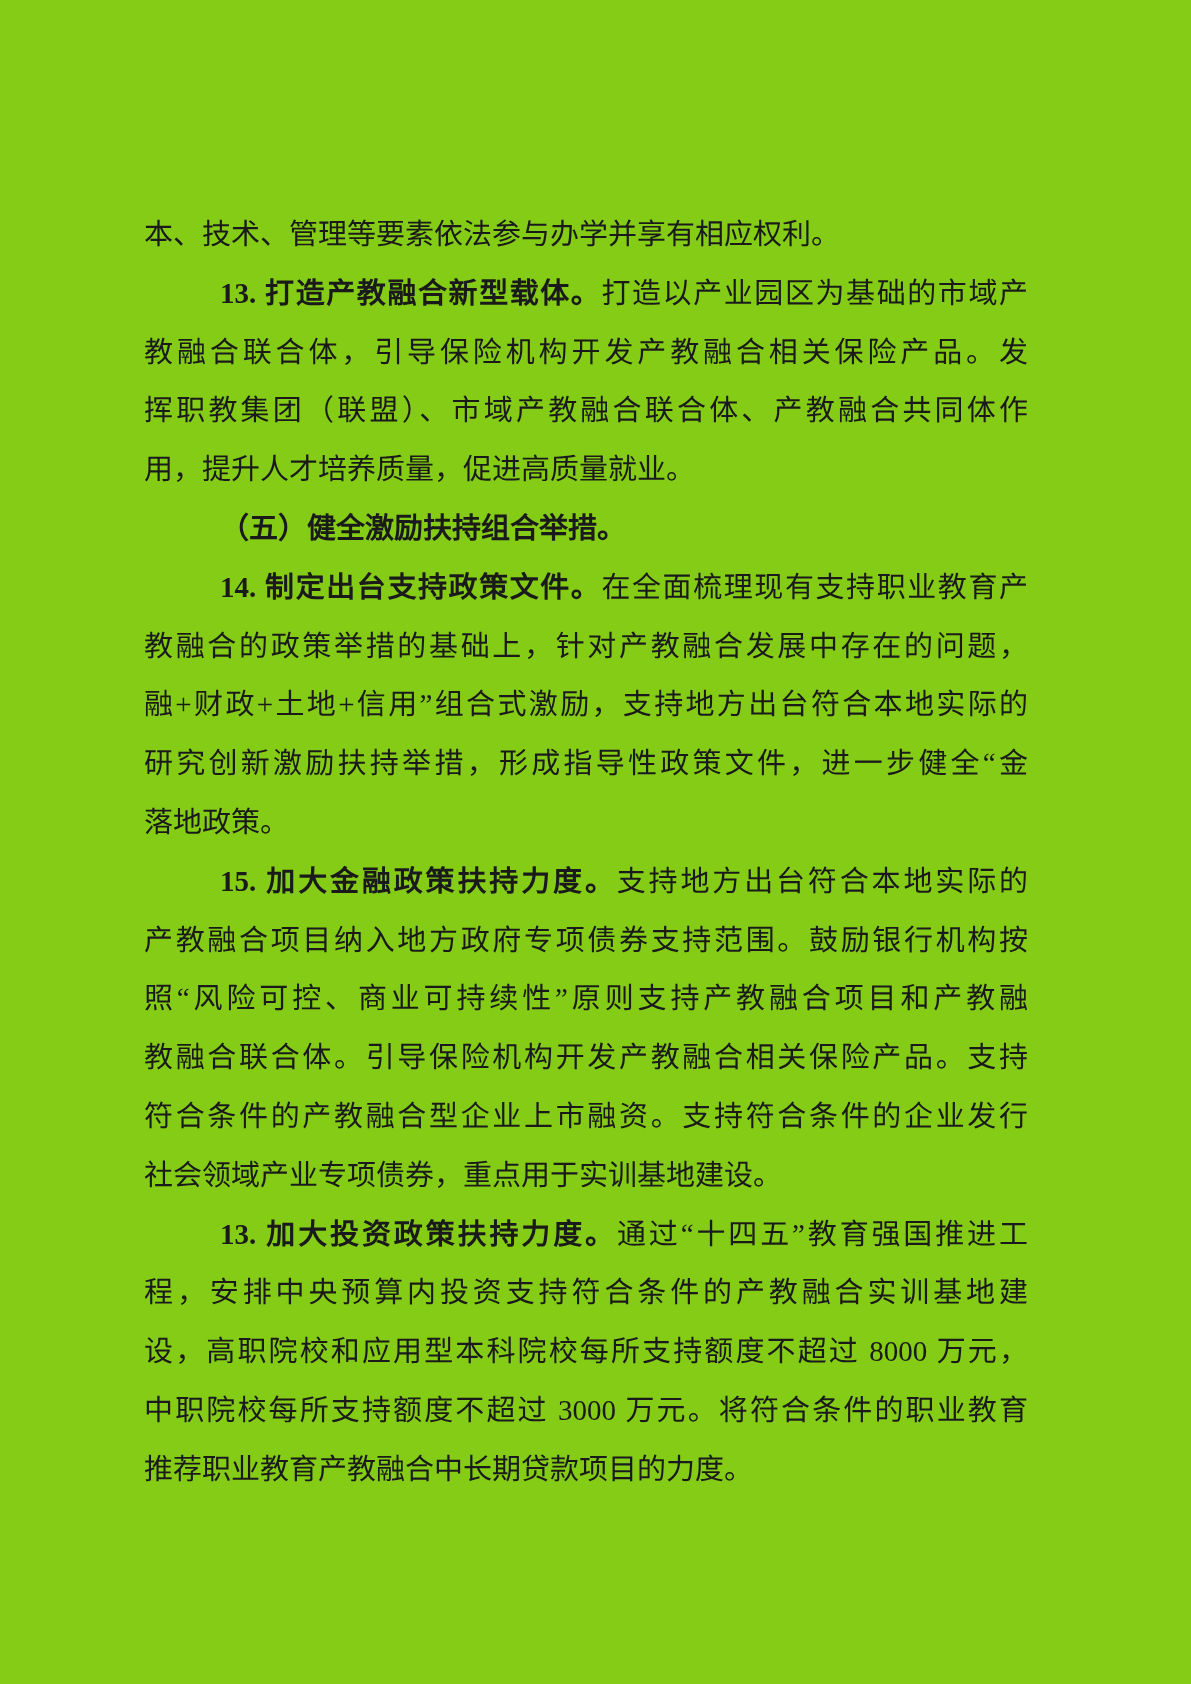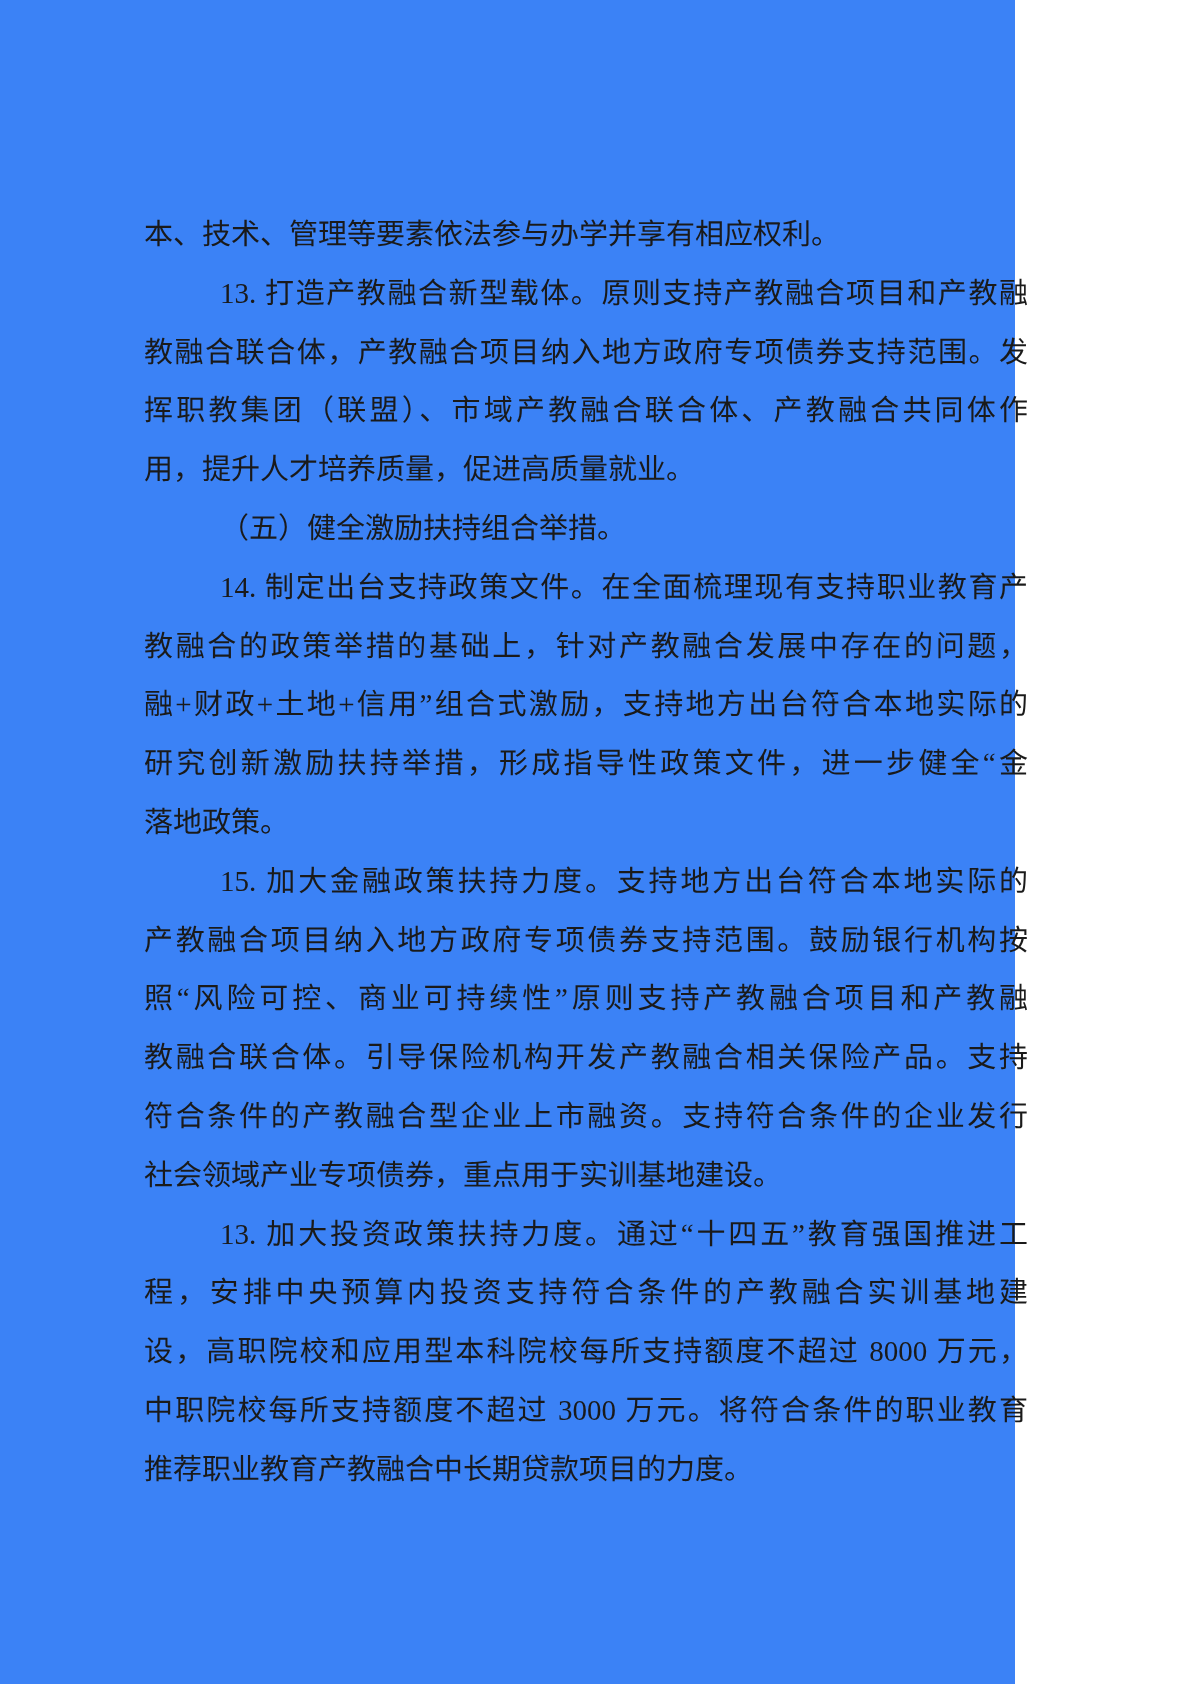--- a/index.html
+++ b/index.html
@@ -9,23 +9,23 @@
   body {
     width: 1191px;
     height: 1684px;
     position: relative;
     background: #ffffff;
     overflow: hidden;
   }
   .page {
     position: absolute;
     left: 0; top: 0;
-    width: 1015px;
+    width: 1191px;
     height: 1684px;
-    background: #3b82f6;
+    background: #84cc16;
   }
   .text-block {
     position: absolute;
     left: 144px;
     top: 205px;
     width: 884px;
     font-family: "Liberation Serif", "DejaVu Serif", serif;
     font-size: 29px;
     color: #1a1a1a;
   }
@@ -43,31 +43,31 @@
   }
   .line.indent .run:first-child::before {
     content: "";
     display: inline-block;
     width: 76px;
   }
   .run {
     font-weight: 400;
   }
   .run.b {
-    font-weight: 400;
+    font-weight: 700;
   }
 </style>
 </head>
 <body style="background: rgb(255, 255, 255);">
 
 <div class="page">
   <div class="text-block" style="color: rgb(26, 26, 26);">
       <div class="line"><span class="run">本、技术、管理等要素依法参与办学并享有相应权利。</span></div>
-      <div class="line indent fill"><span class="run b">13. 打造产教融合新型载体。</span><span class="run">原则支持产教融合项目和产教融</span></div>
-      <div class="line fill"><span class="run">教融合联合体，产教融合项目纳入地方政府专项债券支持范围。发</span></div>
+      <div class="line indent fill"><span class="run b">13. 打造产教融合新型载体。</span><span class="run">打造以产业园区为基础的市域产</span></div>
+      <div class="line fill"><span class="run">教融合联合体，引导保险机构开发产教融合相关保险产品。发</span></div>
       <div class="line fill"><span class="run">挥职教集团（联盟）、市域产教融合联合体、产教融合共同体作</span></div>
       <div class="line"><span class="run">用，提升人才培养质量，促进高质量就业。</span></div>
       <div class="line indent"><span class="run b">（五）健全激励扶持组合举措。</span></div>
       <div class="line indent fill"><span class="run b">14. 制定出台支持政策文件。</span><span class="run">在全面梳理现有支持职业教育产</span></div>
       <div class="line fill"><span class="run">教融合的政策举措的基础上，针对产教融合发展中存在的问题，</span></div>
       <div class="line fill"><span class="run">融+财政+土地+信用”组合式激励，支持地方出台符合本地实际的</span></div>
       <div class="line fill"><span class="run">研究创新激励扶持举措，形成指导性政策文件，进一步健全“金</span></div>
       <div class="line"><span class="run">落地政策。</span></div>
       <div class="line indent fill"><span class="run b">15. 加大金融政策扶持力度。</span><span class="run">支持地方出台符合本地实际的</span></div>
       <div class="line fill"><span class="run">产教融合项目纳入地方政府专项债券支持范围。鼓励银行机构按</span></div>

